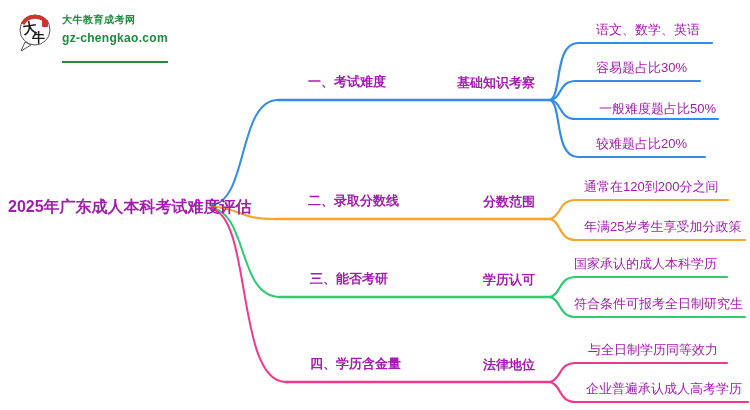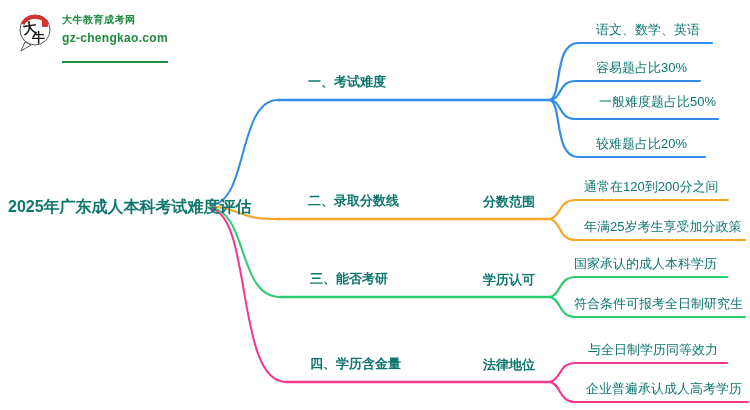--- a/index.html
+++ b/index.html
@@ -2,21 +2,21 @@
 <html><head>
 <meta charset="utf-8">
 <style>
   html,body{margin:0;padding:0;background:#fff;}
   .canvas{
     position:relative;width:750px;height:410px;background:#ffffff;
     font-family:"Liberation Sans","DejaVu Sans",sans-serif;overflow:hidden;
   }
   .lines{position:absolute;left:0;top:0;}
   .lines path{fill:none;stroke-linecap:round;stroke-linejoin:round;}
-  .label{position:absolute;color:#0f766e;white-space:nowrap;line-height:16px;}
+  .label{position:absolute;color:#a21caf;white-space:nowrap;line-height:16px;}
   .root-label{font-size:16px;font-weight:700;letter-spacing:0px;}
   .branch-label{font-size:13px;font-weight:600;}
   .sub-label{font-size:13px;font-weight:600;text-align:right;width:105px;}
   .leaf-label{font-size:13px;font-weight:500;}
   .logo{position:absolute;left:17px;top:11px;display:flex;align-items:flex-start;}
   .logo-text{margin-left:7px;}
   .site-name{font-size:10px;font-weight:700;line-height:17px;letter-spacing:0.5px;}
   .site-url{font-size:12px;font-weight:700;line-height:14px;letter-spacing:0.3px;
             padding-bottom:16px;border-bottom:2px solid #1f8b3e;display:inline-block;}
 </style>
@@ -61,23 +61,24 @@
     </svg>
     <div class="logo-text">
       <div class="site-name" style="color: rgb(31, 139, 62);">大牛教育成考网</div>
       <div class="site-url" style="color: rgb(31, 139, 62);">gz-chengkao.com</div>
     </div>
   </div>
 
   <div class="label root-label" style="left:8px;top:199px;">2025年广东成人本科考试难度评估</div>
 
   <div class="label branch-label" style="left:308px;top:74px;">一、考试难度</div>
+  <div class="label sub-label" style="left:430px;top:75px;">基础知识考察</div>
   <div class="label leaf-label" style="left:596px;top:22px;">语文、数学、英语</div>
   <div class="label leaf-label" style="left:596px;top:60px;">容易题占比30%</div>
-  <div class="label leaf-label" style="left:599px;top:94px;">一般难度题占比50%</div>
+  <div class="label leaf-label" style="left:599px;top:101px;">一般难度题占比50%</div>
   <div class="label leaf-label" style="left:596px;top:136px;">较难题占比20%</div>
 
   <div class="label branch-label" style="left:308px;top:193px;">二、录取分数线</div>
   <div class="label sub-label" style="left:430px;top:194px;">分数范围</div>
   <div class="label leaf-label" style="left:584px;top:179px;">通常在120到200分之间</div>
   <div class="label leaf-label" style="left:584px;top:219px;">年满25岁考生享受加分政策</div>
 
   <div class="label branch-label" style="left:310px;top:271px;">三、能否考研</div>
   <div class="label sub-label" style="left:430px;top:272px;">学历认可</div>
   <div class="label leaf-label" style="left:574px;top:256px;">国家承认的成人本科学历</div>

